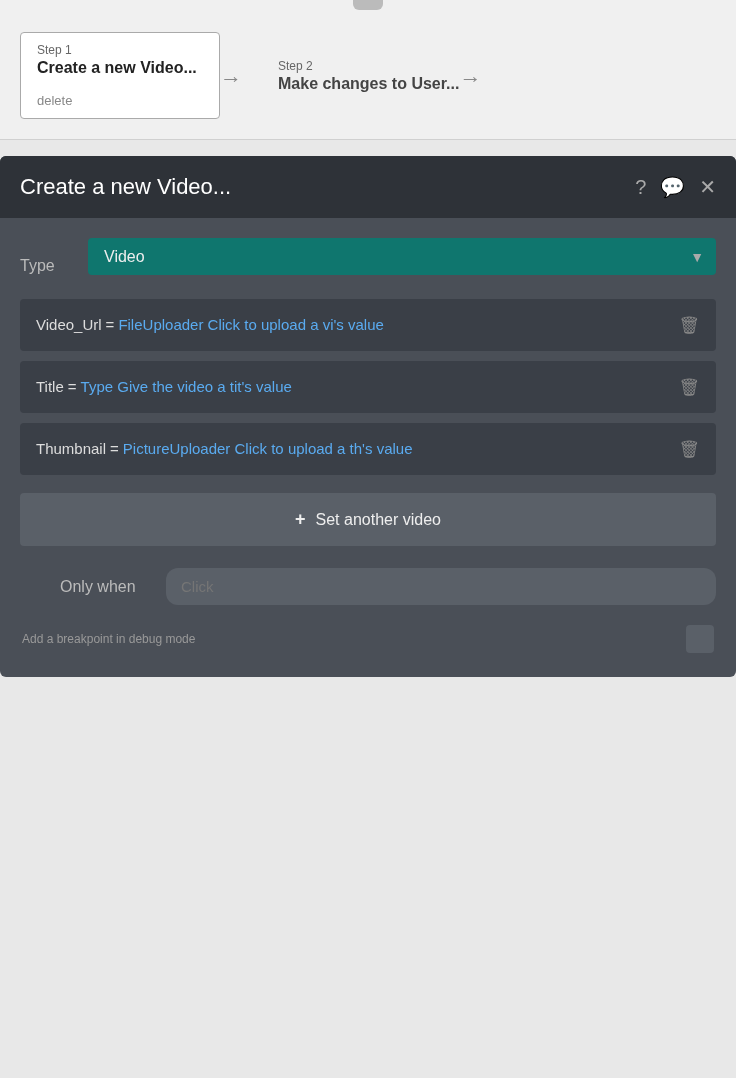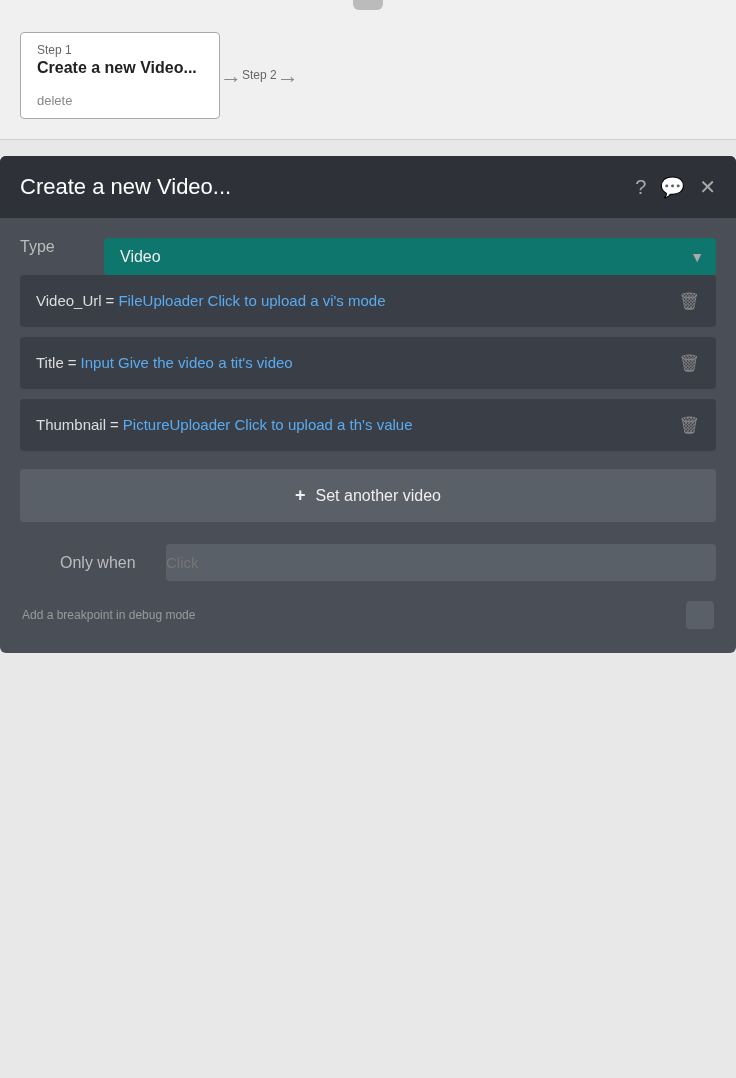--- a/index.html
+++ b/index.html
@@ -55,20 +55,21 @@
       margin-top: 16px;
       cursor: pointer;
     }
     .arrow-icon {
       font-size: 22px;
       color: #888;
       flex-shrink: 0;
     }
     .step-box-plain {
       padding: 10px 0px;
+      margin-left: 36px;
     }
     .step-title-plain {
       font-size: 16px;
       color: #444;
     }
 
     
     .modal-card {
       background: #4a4f57;
       border-radius: 6px;
@@ -98,22 +99,23 @@
       cursor: pointer;
     }
 
     .modal-body {
       padding: 20px 20px 24px 20px;
     }
 
     
     .type-row {
       display: flex;
-      align-items: flex-start;
-      gap: 24px;
+      align-items: flex-end;
+      gap: 8px;
+      margin-bottom: 24px;
     }
     .type-label {
       color: #bbb;
       font-size: 16px;
       min-width: 60px;
     }
     .select-wrapper {
       position: relative;
       flex: 1;
     }
@@ -207,24 +209,24 @@
     }
     .only-when-label {
       color: #bbb;
       font-size: 16px;
       min-width: 90px;
       margin-left: 40px;
     }
     .only-when-input {
       background: #5a6068;
       border: none;
-      border-radius: 4px;
+      border-radius: 12px;
       color: #5eead4;
       font-size: 15px;
-      padding: 10px 0;
+      padding: 10px 15px;
       flex: 1;
       cursor: pointer;
     }
 
     
     .breakpoint-row {
       display: flex;
       align-items: center;
       justify-content: space-between;
       padding: 0 2px;
@@ -248,20 +250,21 @@
   <div class="stepper-handle"></div>
   <div class="steps-row">
     <div class="step-box">
       <div class="step-number">Step 1</div>
       <div class="step-title">Create a new Video...</div>
       <div class="step-action">delete</div>
     </div>
     <div class="arrow-icon">→</div>
     <div class="step-box-plain">
       <div class="step-number">Step 2</div>
+      <div class="step-title step-title-plain">Make changes to User...</div>
     </div>
     <div class="arrow-icon">→</div>
   </div>
 </div>
 
 <div class="modal-card">
   <div class="modal-header">
     <div class="modal-title">Create a new Video...</div>
     <div class="modal-header-icons">
       <span class="header-icon">?</span>
@@ -281,30 +284,30 @@
           <option>Image</option>
         </select>
         <span class="select-arrow">▼</span>
       </div>
     </div>
 
     <div class="field-row">
       <div class="field-content">
         <span class="field-name">Video_Url</span>
         <span class="field-eq">=</span>
-        <span class="field-value">FileUploader Click to upload a vi's mode</span>
+        <span class="field-value">FileUploader Click to upload a vi's value</span>
       </div>
       <span class="trash-icon">🗑</span>
     </div>
 
     <div class="field-row">
       <div class="field-content">
         <span class="field-name">Title</span>
         <span class="field-eq">=</span>
-        <span class="field-value">Input Give the video a tit's video</span>
+        <span class="field-value">Type Give the video a tit's value</span>
       </div>
       <span class="trash-icon">🗑</span>
     </div>
 
     <div class="field-row">
       <div class="field-content">
         <span class="field-name">Thumbnail</span>
         <span class="field-eq">=</span>
         <span class="field-value">PictureUploader Click to upload a th's value</span>
       </div>

